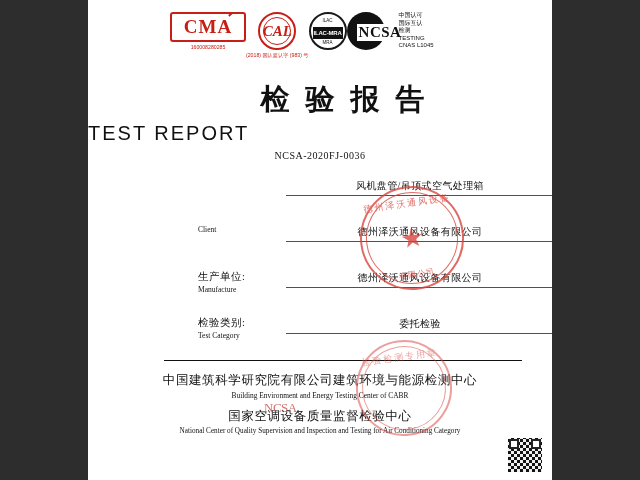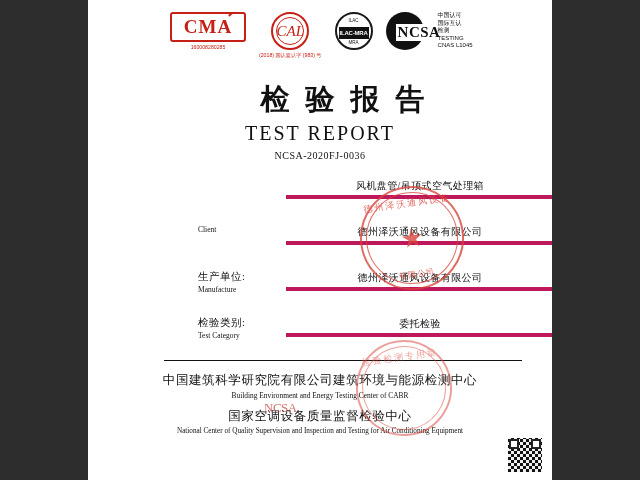--- a/index.html
+++ b/index.html
@@ -31,21 +31,21 @@
 
   
   .cert-row {
     position: absolute;
     left: 82px;
     top: 12px;
     width: 330px;
     height: 48px;
     display: flex;
     align-items: flex-start;
-    gap: 13px;
+    gap: 0;
   }
   .cert-block {
     position: relative;
     text-align: center;
   }
 
   
   .cma-box {
     width: 76px;
     height: 30px;
@@ -95,21 +95,21 @@
     position: absolute;
     left: 3px; top: 3px; right: 3px; bottom: 3px;
     border-radius: 50%;
     border: 1px solid #c62016;
   }
   .cal-seal .glyph {
     position: absolute;
     left: 0; right: 0; top: 50%;
     transform: translateY(-50%);
     font-family: "Liberation Serif", serif;
-    font-weight: normal;
+    font-weight: bold;
     font-size: 15px;
     color: #c62016;
     font-style: italic;
   }
   .cal-cap {
     font-size: 5.2px;
     color: #c62016;
     margin-top: 2px;
     white-space: nowrap;
   }
@@ -196,22 +196,21 @@
     font-size: 29px;
     letter-spacing: 16px;
     color: #111;
     text-indent: 16px;
     padding-left: 45px;
   }
   .title-en {
     position: absolute;
     left: 0; right: 0;
     top: 122px;
-    text-align: center;
-    font-family: Liberation Serif, serif;
+    font-family: Liberation Sans, sans-serif;
     font-size: 20px;
     letter-spacing: 2px;
     color: #111;
   }
   .report-no {
     position: absolute;
     left: 0; right: 0;
     top: 150px;
     text-align: center;
     font-family: "Liberation Serif", serif;
@@ -250,21 +249,21 @@
     color: #111;
     display: block;
     margin-top: 1px;
   }
   .field-value {
     position: absolute;
     left: 88px;
     right: 0;
     top: 0;
     height: 17px;
-    border-bottom: 4px solid #be185d;
+    border-bottom: 1px solid #be185d;
     text-align: center;
     font-family: "Liberation Serif", serif;
     font-size: 10px;
     color: #111;
     letter-spacing: 0.4px;
     line-height: 15px;
     white-space: nowrap;
     overflow: hidden;
   }
 
@@ -485,21 +484,21 @@
         </div>
         <div class="field-value">委托检验</div>
       </div>
     </div>
 
     <div class="foot-rule"></div>
     <div class="footer">
       <div class="foot-cn1">中国建筑科学研究院有限公司建筑环境与能源检测中心</div>
       <div class="foot-en1">Building Environment and Energy Testing Center of CABR</div>
       <div class="foot-cn2">国家空调设备质量监督检验中心</div>
-      <div class="foot-en2">National Center of Quality Supervision and Inspection and Testing for Air Conditioning Equipment</div>
+      <div class="foot-en2">National Center of Quality Supervision and Inspection and Testing for Air Conditioning Category</div>
     </div>
 
     <div class="ncsa-mark">NCSA</div>
 
     <div class="stamp round-stamp stamp-main">
       <div class="ring"></div>
       <div class="arc-text">德州泽沃通风设备</div>
       <div class="star">★</div>
       <div class="arc-text-b">有限公司</div>
     </div>

